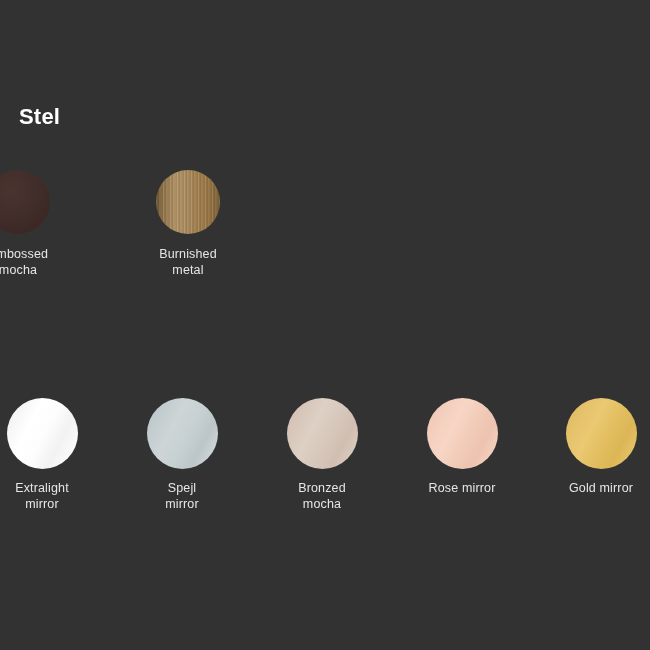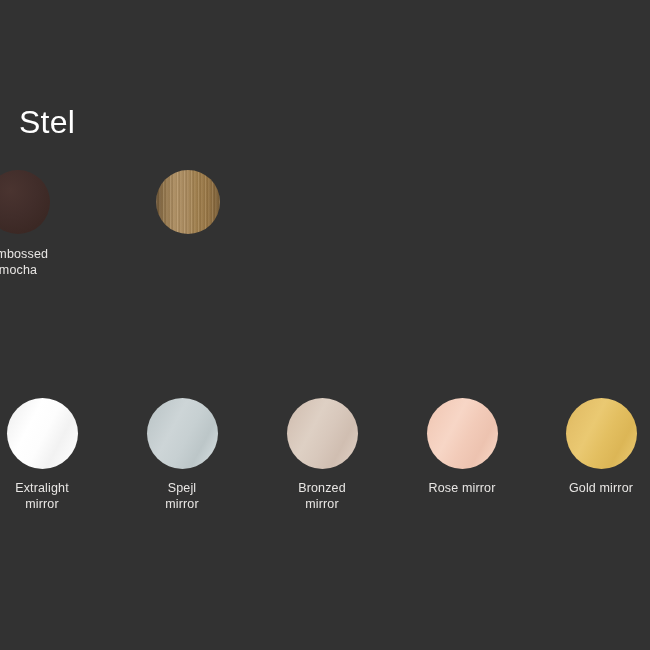--- a/index.html
+++ b/index.html
@@ -20,22 +20,22 @@
     position: absolute;
     inset: 0;
     width: 650px;
     height: 650px;
   }
 
   
   .section-title {
     position: absolute;
     color: #ffffff;
-    font-size: 32px;
-    font-weight: 400;
+    font-size: 22px;
+    font-weight: 700;
     letter-spacing: 0.2px;
     line-height: 1;
     white-space: nowrap;
   }
   #title-stel  { left: 19px; top: 106px; }
   #title-spejl { left: 19px; top: 350px; }
 
   
   .swatch-group { position: absolute; }
   #group-stel  { left: 0;  top: 170px;  width: 650px; height: 115px; }
@@ -143,20 +143,22 @@
   <div class="swatch-group" id="group-stel">
 
     <div class="swatch" style="left:-47px;">
       <span class="swatch-dot fill-embossed-mocha"></span>
       <div class="swatch-label">Embossed
 mocha</div>
     </div>
 
     <div class="swatch" style="left:123px;">
       <span class="swatch-dot fill-burnished-metal"></span>
+      <div class="swatch-label">Burnished
+metal</div>
     </div>
   </div>
 
 
   <div class="swatch-group" id="group-spejl">
 
     <div class="swatch" style="left:-24px;">
       <span class="swatch-dot fill-extralight-mirror"></span>
       <div class="swatch-label">Extralight
 mirror</div>
@@ -164,21 +166,21 @@
 
     <div class="swatch" style="left:116px;">
       <span class="swatch-dot fill-smoked-mirror"></span>
       <div class="swatch-label">Spejl
 mirror</div>
     </div>
 
     <div class="swatch" style="left:256px;">
       <span class="swatch-dot fill-bronzed-mirror"></span>
       <div class="swatch-label">Bronzed
-mirror</div>
+mocha</div>
     </div>
 
     <div class="swatch" style="left:396px;">
       <span class="swatch-dot fill-rose-mirror"></span>
       <div class="swatch-label">Rose mirror</div>
     </div>
 
     <div class="swatch" style="left:535px;">
       <span class="swatch-dot fill-gold-mirror"></span>
       <div class="swatch-label">Gold mirror</div>

